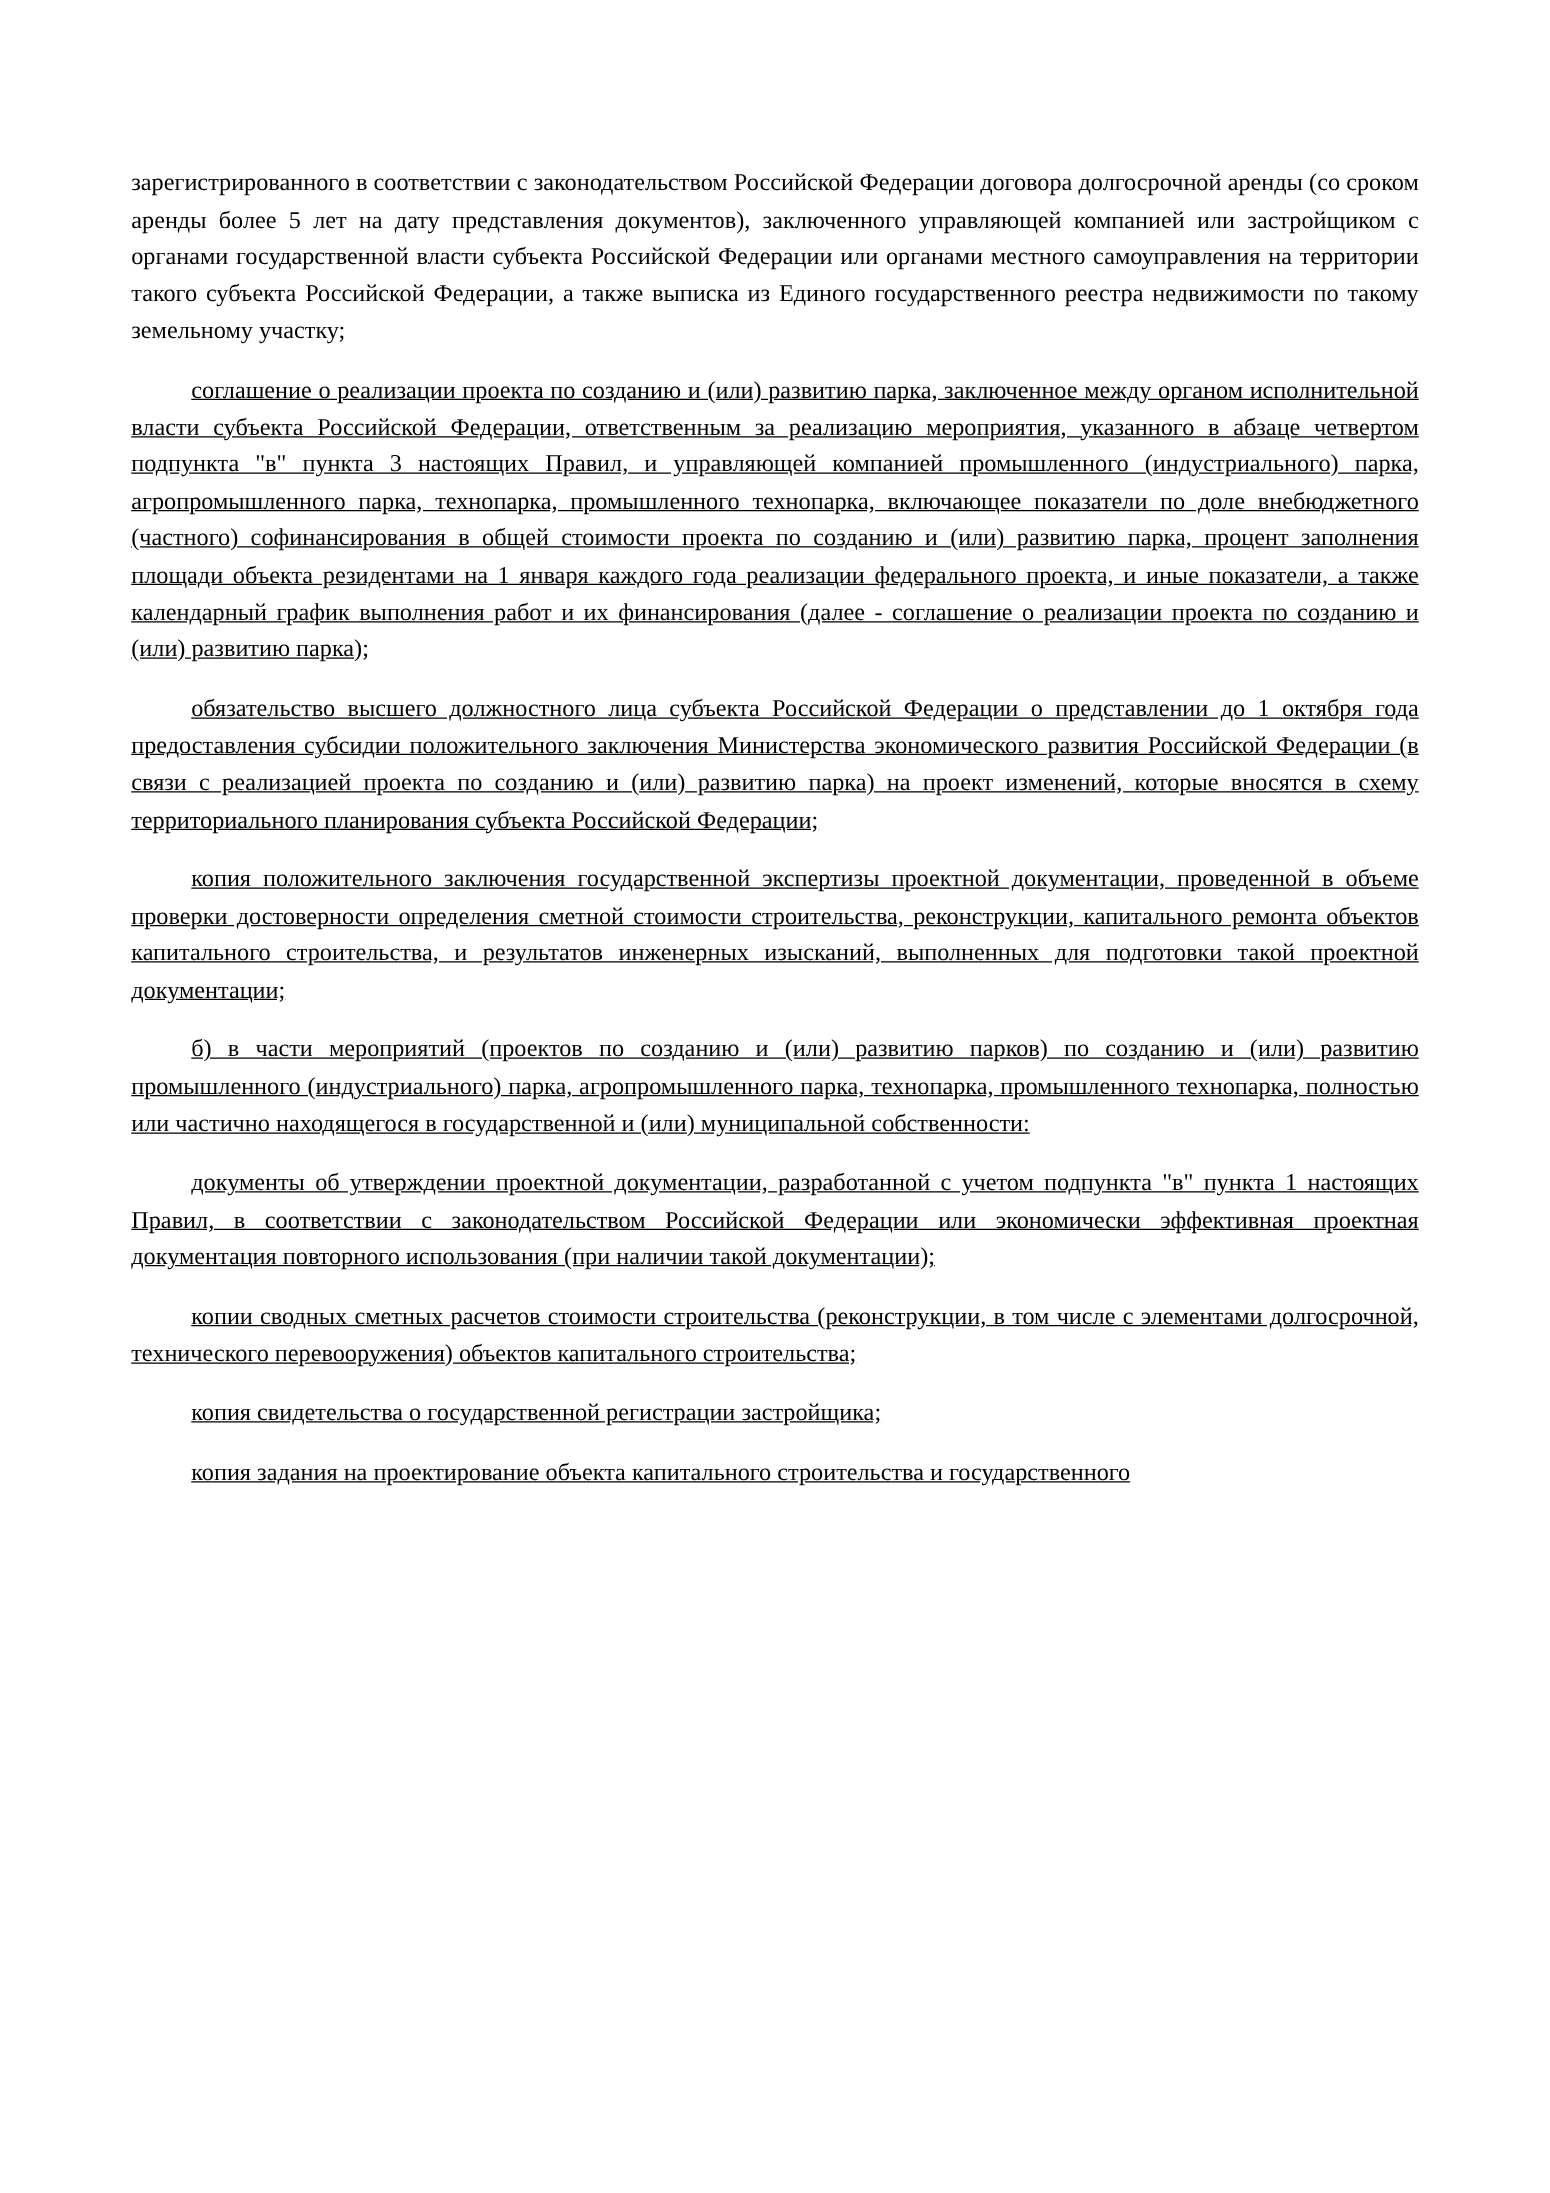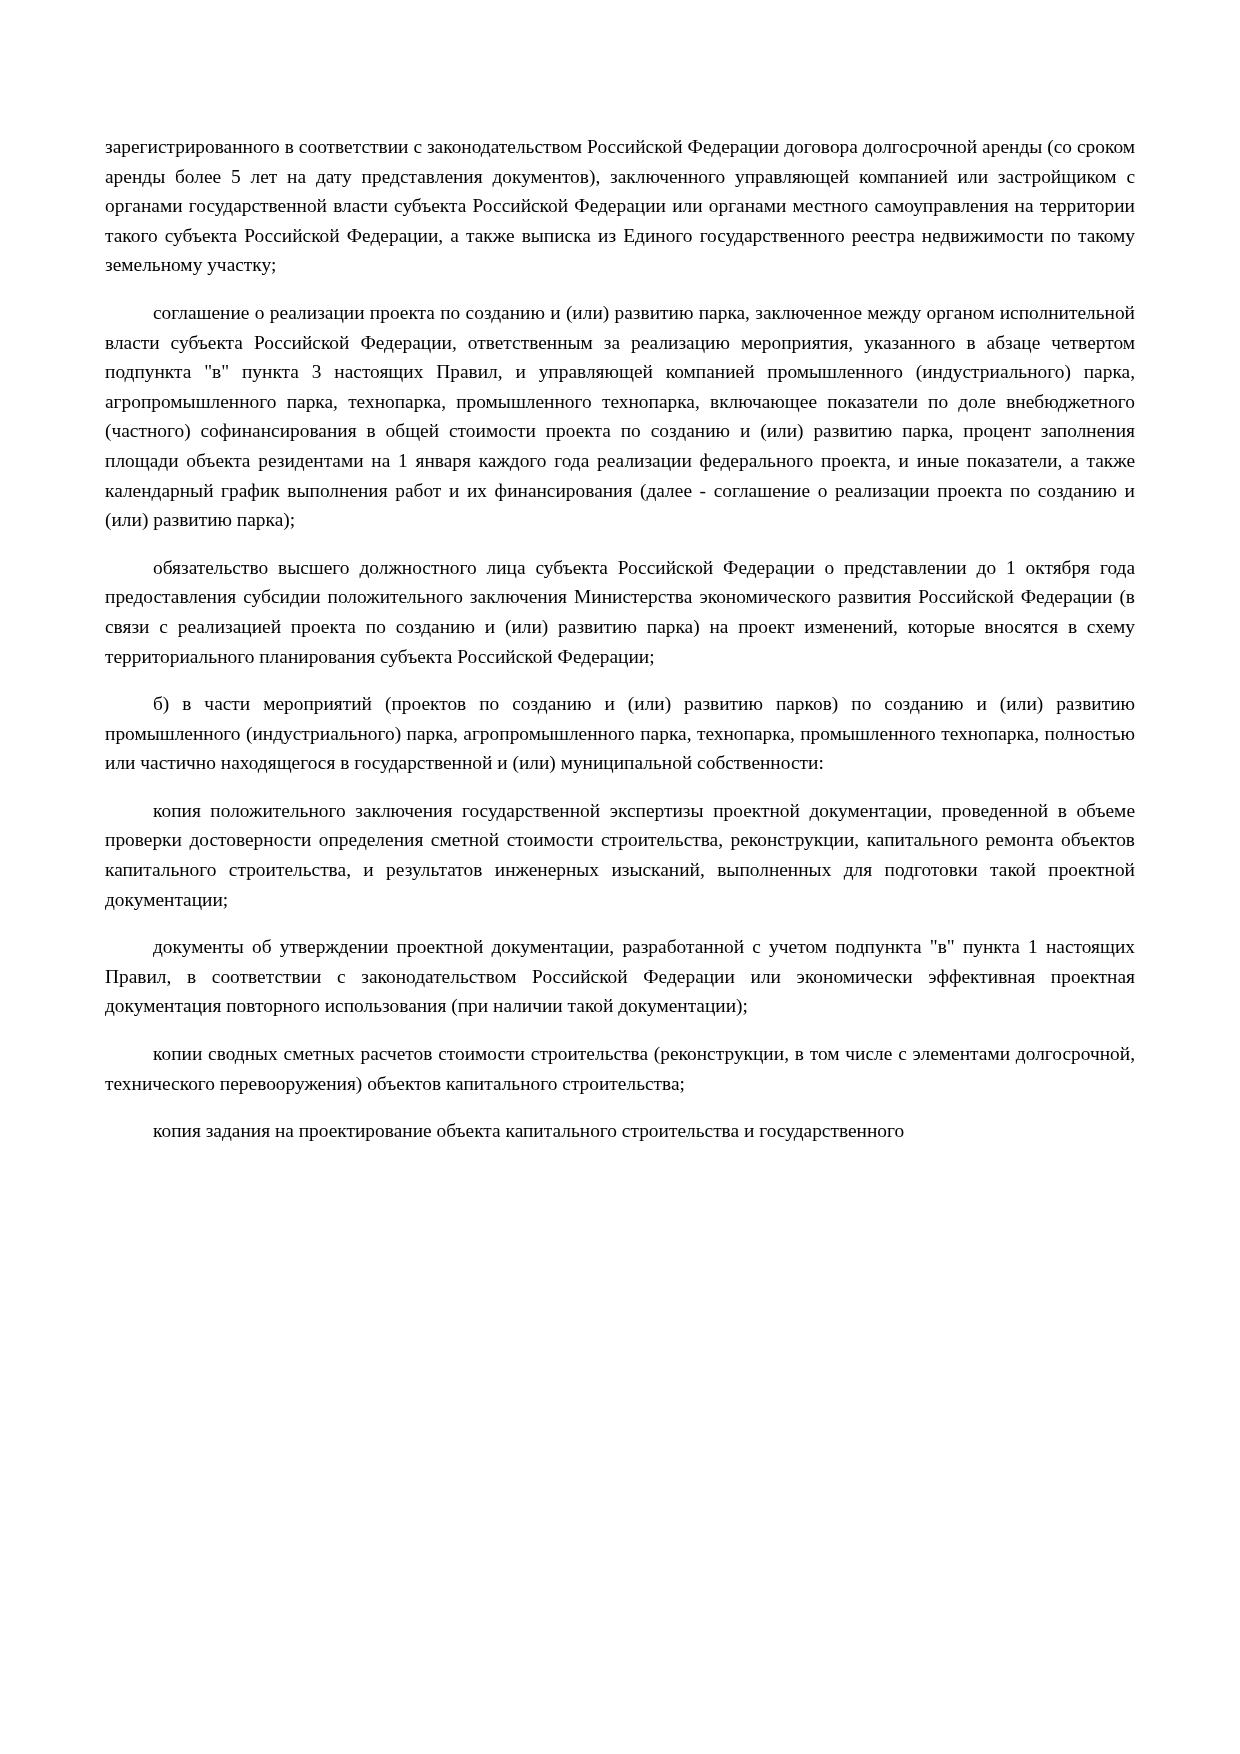--- a/index.html
+++ b/index.html
@@ -30,45 +30,47 @@
     hyphens: none;
   }
   p.para {
     margin: 0 0 18px 0;
     text-align: justify;
     text-indent: 0;
     white-space: normal;
   }
   p.para.indent {
     text-indent: 48px;
+    text-decoration: underline;
   }
   p.para:last-child {
     margin-bottom: 4px;
   }
   
 </style>
 </head>
 <body>
 
 <div class="page">
   <div class="text-body">
 
     <p class="para">зарегистрированного в соответствии с законодательством Российской Федерации договора долгосрочной аренды (со сроком аренды более 5 лет на дату представления документов), заключенного управляющей компанией или застройщиком с органами государственной власти субъекта Российской Федерации или органами местного самоуправления на территории такого субъекта Российской Федерации, а также выписка из Единого государственного реестра недвижимости по такому земельному участку;</p>
 
     <p class="para indent">соглашение о реализации проекта по созданию и (или) развитию парка, заключенное между органом исполнительной власти субъекта Российской Федерации, ответственным за реализацию мероприятия, указанного в абзаце четвертом подпункта "в" пункта 3 настоящих Правил, и управляющей компанией промышленного (индустриального) парка, агропромышленного парка, технопарка, промышленного технопарка, включающее показатели по доле внебюджетного (частного) софинансирования в общей стоимости проекта по созданию и (или) развитию парка, процент заполнения площади объекта резидентами на 1 января каждого года реализации федерального проекта, и иные показатели, а также календарный график выполнения работ и их финансирования (далее - соглашение о реализации проекта по созданию и (или) развитию парка);</p>
 
     <p class="para indent">обязательство высшего должностного лица субъекта Российской Федерации о представлении до 1 октября года предоставления субсидии положительного заключения Министерства экономического развития Российской Федерации (в связи с реализацией проекта по созданию и (или) развитию парка) на проект изменений, которые вносятся в схему территориального планирования субъекта Российской Федерации;</p>
 
+    <p class="para indent">копия положительного заключения государственной экспертизы проектной документации, проведенной в объеме проверки достоверности определения сметной стоимости строительства, реконструкции, капитального ремонта объектов капитального строительства, и результатов инженерных изысканий, выполненных для подготовки такой проектной документации;</p>
+
     <p class="para indent">б) в части мероприятий (проектов по созданию и (или) развитию парков) по созданию и (или) развитию промышленного (индустриального) парка, агропромышленного парка, технопарка, промышленного технопарка, полностью или частично находящегося в государственной и (или) муниципальной собственности:</p>
-
-    <p class="para indent">копия положительного заключения государственной экспертизы проектной документации, проведенной в объеме проверки достоверности определения сметной стоимости строительства, реконструкции, капитального ремонта объектов капитального строительства, и результатов инженерных изысканий, выполненных для подготовки такой проектной документации;</p>
 
     <p class="para indent">документы об утверждении проектной документации, разработанной с учетом подпункта "в" пункта 1 настоящих Правил, в соответствии с законодательством Российской Федерации или экономически эффективная проектная документация повторного использования (при наличии такой документации);</p>
 
     <p class="para indent">копии сводных сметных расчетов стоимости строительства (реконструкции, в том числе с элементами долгосрочной, технического перевооружения) объектов капитального строительства;</p>
 
 
+    <p class="para indent">копия свидетельства о государственной регистрации застройщика;</p>
 
 
     <p class="para indent">копия задания на проектирование объекта капитального строительства и государственного</p>
 
   </div>
 </div>
 
 </body></html>

